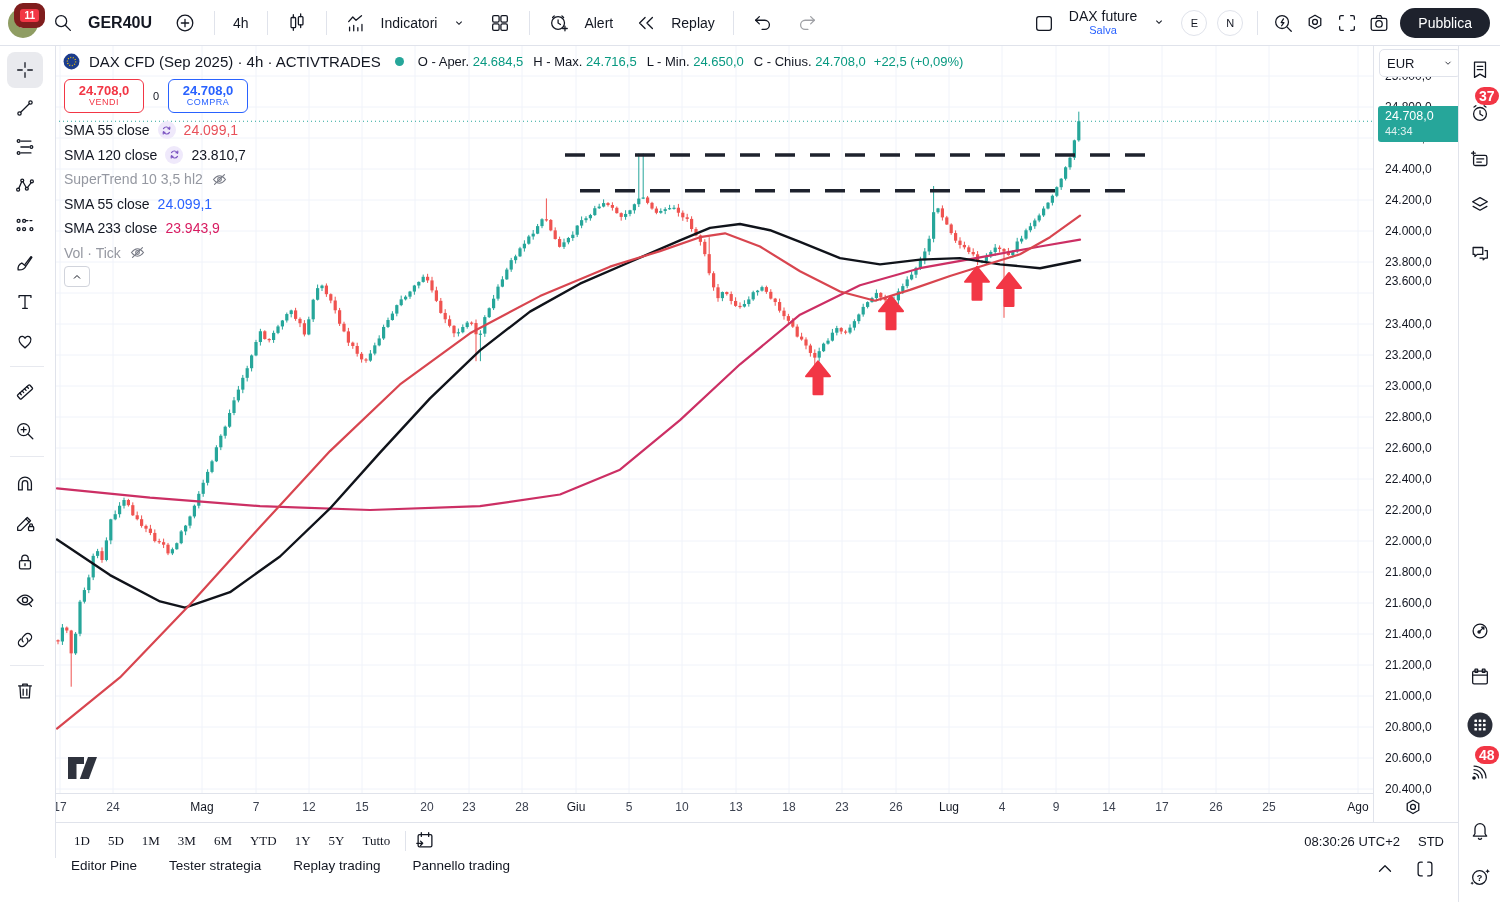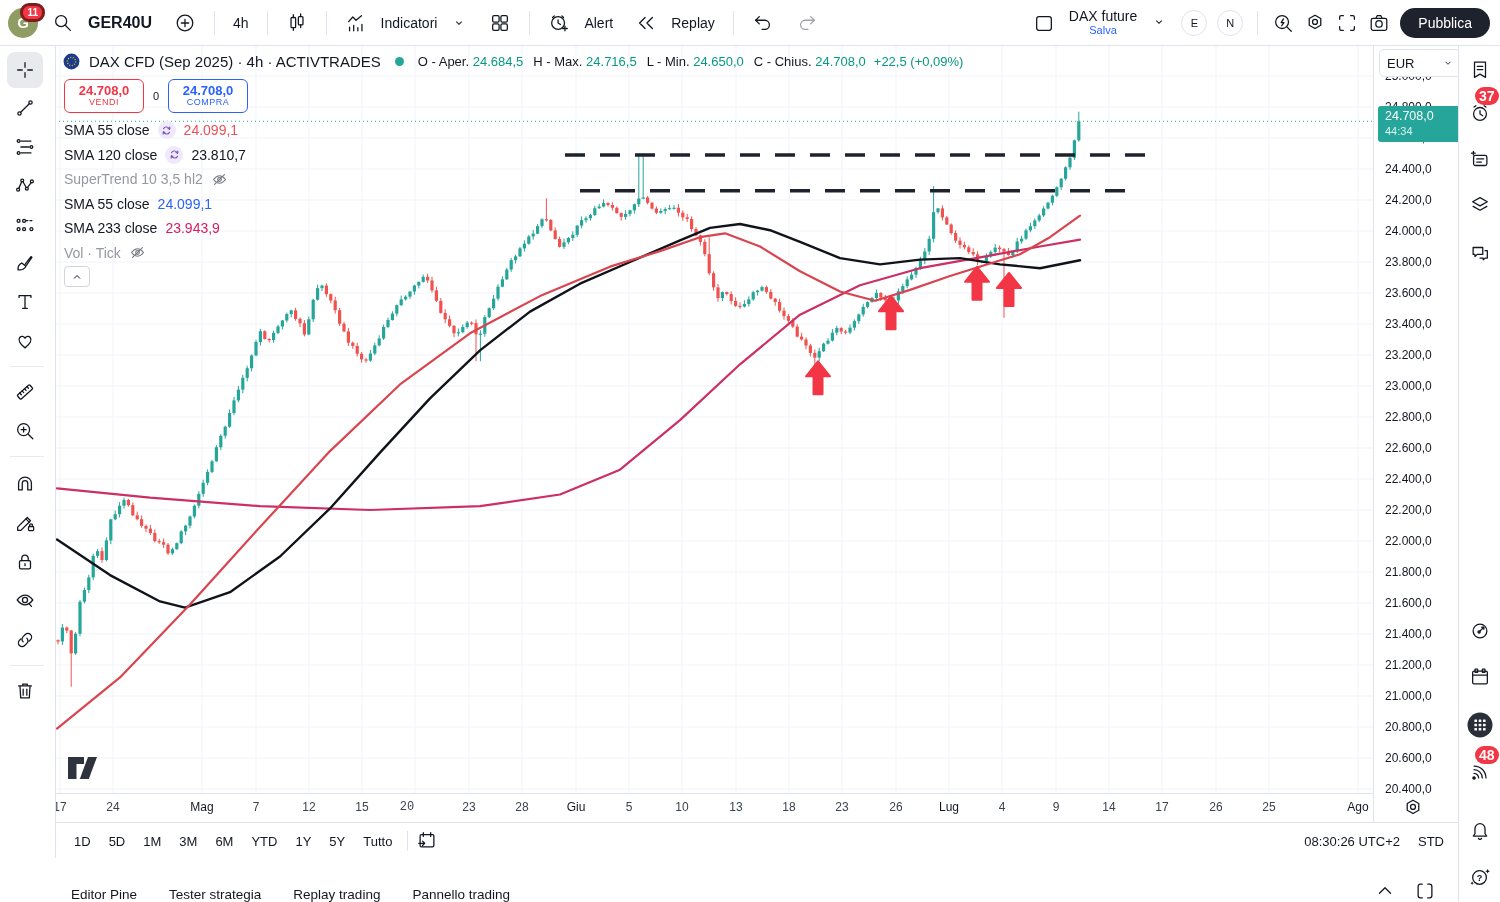--- a/index.html
+++ b/index.html
@@ -6,21 +6,21 @@
   #app{position:relative;width:1500px;height:902px;background:#fff;overflow:hidden;}
   .icon{display:inline-flex;align-items:center;justify-content:center;}
   .icon svg{display:block;}
   
   #top-toolbar{position:absolute;left:0;top:0;width:1500px;height:45px;border-bottom:1px solid #e0e3eb;background:#fff;z-index:40;}
   #tt-left{position:absolute;left:8px;top:0;height:45px;display:flex;align-items:center;gap:6px;}
   #tt-right{position:absolute;right:10px;top:0;height:45px;display:flex;align-items:center;gap:10px;}
   .tt-btn{display:flex;align-items:center;gap:14px;padding:5px 8px;border-radius:6px;cursor:pointer;font-size:14px;}
   .vdiv{width:1px;height:24px;background:#e0e3eb;margin:0 4px;}
   #avatar{position:relative;width:30px;height:30px;border-radius:50%;background:#8f9d63;color:#fff;font-weight:bold;font-size:15px;display:flex;align-items:center;justify-content:center;}
-  #avatar-badge{position:absolute;top:-5px;right:-7px;background:#f23645;color:#fff;font-size:10px;font-weight:bold;border-radius:9px;padding:1px 4px;border:3px solid #7f1d1d;}
+  #avatar-badge{position:absolute;top:-5px;right:-7px;background:#f23645;color:#fff;font-size:10px;font-weight:bold;border-radius:9px;padding:1px 4px;border:6px solid #7f1d1d;}
   #symbol-text{font-weight:bold;font-size:16px;}
   #interval-text{font-size:14px;}
   #layout-name-wrap{display:flex;flex-direction:column;align-items:center;line-height:1.1;}
   #layout-name{font-size:14px;}
   #save-label{font-size:11px;color:#2962ff;}
   .circle-btn{width:24px;height:24px;border:1px solid #e0e3eb;border-radius:50%;font-size:11px;color:#131722;display:flex;align-items:center;justify-content:center;}
   #publish-button{background:#1e222d;color:#fff;font-size:14px;border-radius:18px;padding:7px 18px;cursor:pointer;}
   
   #left-toolbar{position:absolute;left:0;top:45px;width:55px;height:813px;border-right:1px solid #e0e3eb;background:#fff;z-index:30;}
   .lt-item{position:absolute;left:7px;width:36px;height:36px;border-radius:8px;display:flex;align-items:center;justify-content:center;cursor:pointer;}
@@ -63,25 +63,25 @@
   #last-price-value{font-size:12.5px;}
   #countdown-value{font-size:11px;opacity:.85;}
   #axis-gear{position:absolute;left:28px;top:752px;cursor:pointer;}
   
   #time-axis{position:absolute;left:55px;top:793px;width:1318px;height:29px;border-top:1px solid #e0e3eb;background:#fff;z-index:20;}
   .ta-label{position:absolute;top:6px;transform:translateX(-50%);font-size:12px;color:#3c4250;}
   .ta-label.bold{font-weight:normal;color:#131722;}
   
   #bottom-toolbar{position:absolute;left:55px;top:822px;width:1403px;height:36px;border-top:1px solid #e0e3eb;border-bottom:1px solid #e0e3eb;background:#fff;z-index:20;display:flex;align-items:center;}
   #ranges{display:flex;align-items:center;gap:4px;margin-left:12px;}
-  .range-btn{font-size:13px;color:#131722;padding:4px 7px;border-radius:5px;cursor:pointer;}
+  .range-btn{font-size:13px;color:#131722;padding:4px 7px;border-radius:5px;cursor:pointer;font-family:Liberation Serif, serif;}
   #bt-div{width:1px;height:20px;background:#e0e3eb;margin:0 8px;}
   #bt-right{margin-left:auto;display:flex;align-items:center;gap:18px;margin-right:14px;font-size:13px;}
   
-  #bottom-tabs{position:absolute;left:0px;top:858px;width:1458px;height:44px;background:#fff;z-index:20;display:flex;align-items:flex-end;}
+  #bottom-tabs{position:absolute;left:0px;top:858px;width:1458px;height:44px;background:#fff;z-index:20;display:flex;align-items:flex-start;}
   .bottom-tab{font-size:13.5px;color:#131722;margin-left:32px;cursor:pointer;}
   .bottom-tab:first-child{margin-left:71px;}
   #tabs-right{margin-left:auto;display:flex;align-items:center;gap:18px;margin-right:22px;}
 </style>
 </head>
 <body>
 
 <div id="app">
 
   <div id="top-toolbar">
@@ -1114,21 +1114,21 @@
         </svg>
     </div>
     <div id="pa-labels">
         <div class="pa-label" style="top: 24px;">25.000,0</div>
         <div class="pa-label" style="top: 55px;">24.800,0</div>
         <div class="pa-label" style="top: 86px;">24.600,0</div>
         <div class="pa-label" style="top: 117px;">24.400,0</div>
         <div class="pa-label" style="top: 148px;">24.200,0</div>
         <div class="pa-label" style="top: 179px;">24.000,0</div>
         <div class="pa-label" style="top: 210px;">23.800,0</div>
-        <div class="pa-label" style="top: 241px;">23.600,0</div>
+        <div class="pa-label" style="top: 229px;">23.600,0</div>
         <div class="pa-label" style="top: 272px;">23.400,0</div>
         <div class="pa-label" style="top: 303px;">23.200,0</div>
         <div class="pa-label" style="top: 334px;">23.000,0</div>
         <div class="pa-label" style="top: 365px;">22.800,0</div>
         <div class="pa-label" style="top: 396px;">22.600,0</div>
         <div class="pa-label" style="top: 427px;">22.400,0</div>
         <div class="pa-label" style="top: 458px;">22.200,0</div>
         <div class="pa-label" style="top: 489px;">22.000,0</div>
         <div class="pa-label" style="top: 520px;">21.800,0</div>
         <div class="pa-label" style="top: 551px;">21.600,0</div>
@@ -1151,21 +1151,21 @@
       </span>
   </div>
 
   <div id="time-axis">
       <div class="ta-label" style="left: 5px;">17</div>
       <div class="ta-label" style="left: 58px;">24</div>
       <div class="ta-label bold" style="left: 147px;">Mag</div>
       <div class="ta-label" style="left: 201px;">7</div>
       <div class="ta-label" style="left: 254px;">12</div>
       <div class="ta-label" style="left: 307px;">15</div>
-      <div class="ta-label" style="left: 352px; font-family: Liberation Mono, monospace;">20</div>
+      <div class="ta-label" style="left: 372px;">20</div>
       <div class="ta-label" style="left: 414px;">23</div>
       <div class="ta-label" style="left: 467px;">28</div>
       <div class="ta-label bold" style="left: 521px;">Giu</div>
       <div class="ta-label" style="left: 574px;">5</div>
       <div class="ta-label" style="left: 627px;">10</div>
       <div class="ta-label" style="left: 681px;">13</div>
       <div class="ta-label" style="left: 734px;">18</div>
       <div class="ta-label" style="left: 787px;">23</div>
       <div class="ta-label" style="left: 841px;">26</div>
       <div class="ta-label bold" style="left: 894px;">Lug</div>

